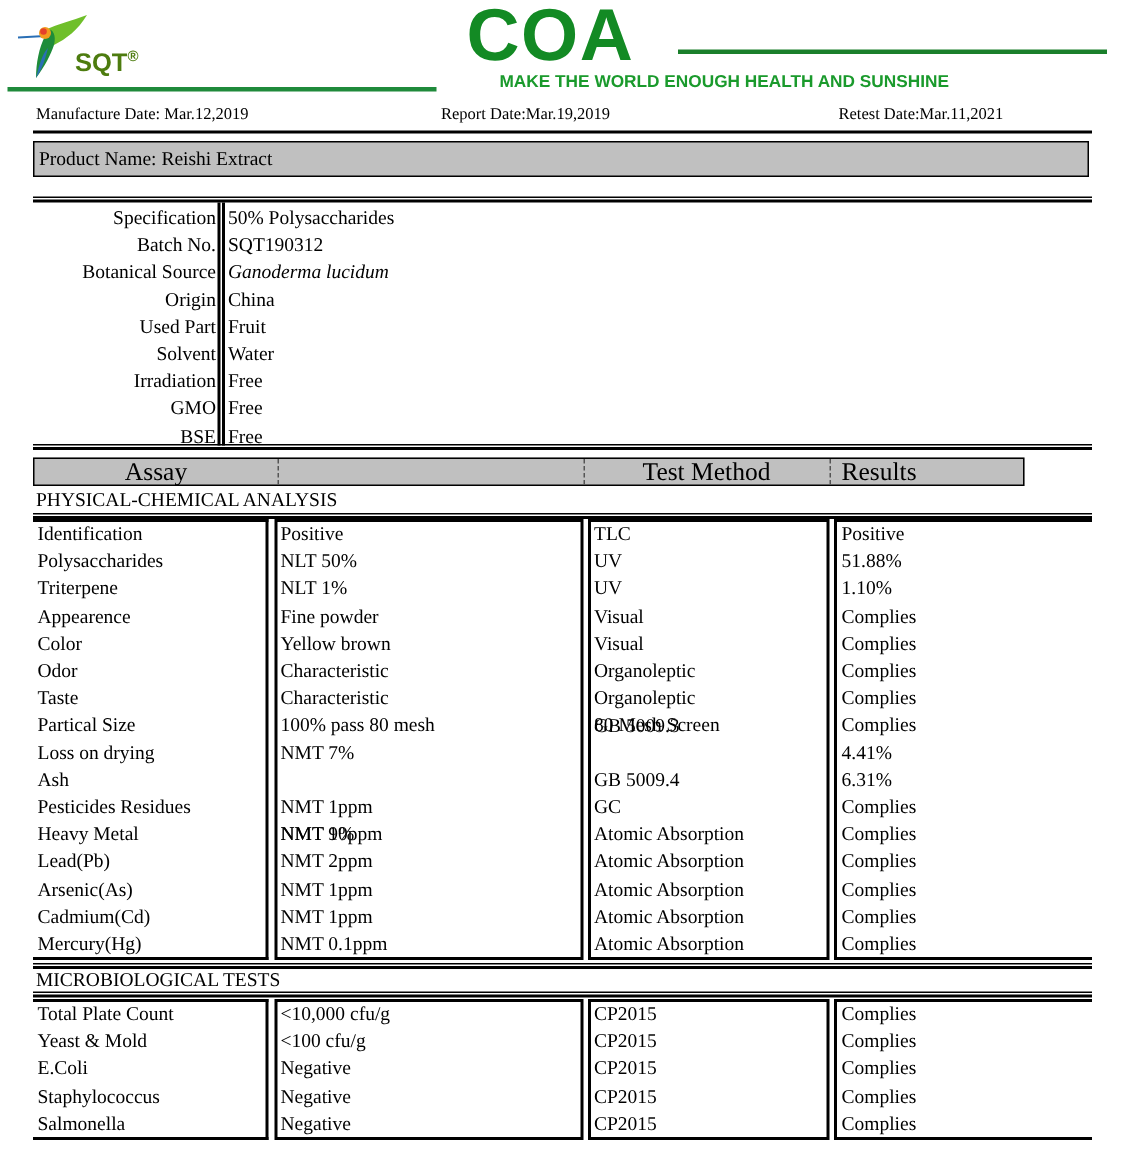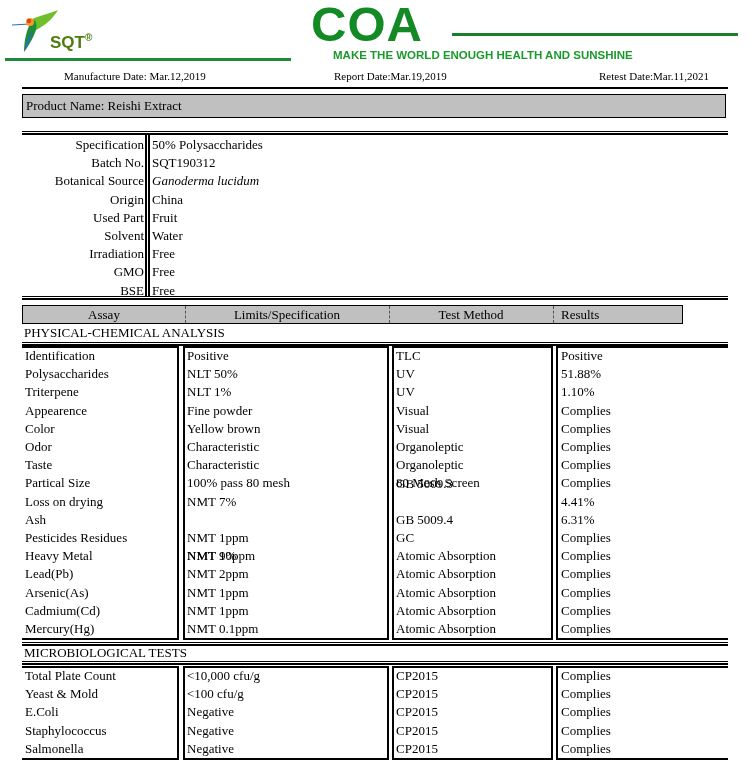--- a/index.html
+++ b/index.html
@@ -9,35 +9,35 @@
   .logo { left:8px; top:6px; width:90px; height:50px; }
   .logo-text { left:50px; top:32px; font-family:"Liberation Sans","DejaVu Sans",sans-serif;
                font-weight:bold; font-size:17px; color:#4d7c0f; }
   .logo-text sup { font-size:10px; }
   .green-rule-left { left:5px; top:58px; width:286px; height:3px; background:#1f8a3b; }
   .coa-title { left:311px; top:-4px; font-family:"Liberation Sans","DejaVu Sans",sans-serif;
                font-weight:900; font-size:49px; color:#138a24; letter-spacing:1px; }
   .green-rule-right { left:452px; top:33px; width:286px; height:3px; background:#1a7f2b; }
   .slogan { left:333px; top:49px; font-family:"Liberation Sans","DejaVu Sans",sans-serif;
             font-weight:bold; font-size:11.5px; color:#1a9a2c; }
-  .date { top:70px; font-size:11px;margin-left:40px; }
+  .date { top:70px; font-size:11px; }
   .date-rule { left:22px; top:87px; width:706px; height:2px; background:#000; }
 
   .product-box { left:22px; top:94px; width:704px; height:24px; background:#c0c0c0;
                  border:1px solid #000; box-sizing:border-box; font-size:13px;
                  line-height:22px; padding-left:3px; }
   .dbl-rule { height:4px; border-top:1px solid #000; border-bottom:2px solid #000; box-sizing:border-box; }
 
   .spec-label { left:22px; width:122px; text-align:right; font-size:13px; line-height:18px; }
   .spec-value { left:152px; font-size:13px; line-height:18px; }
   .spec-sep-l { left:145px; top:135px; width:2px; height:162px; background:#000; }
   .spec-sep-r { left:148px; top:135px; width:2px; height:162px; background:#000; }
 
   .hdr-box { left:22px; top:305px; width:661px; height:19px; background:#c0c0c0;
-             border:1px solid #000; box-sizing:border-box; font-size:13px; line-height:18px; }
+             border:1px solid #000; box-sizing:border-box; font-size:17px; line-height:18px; }
   .hdr-cell { position:absolute; top:0; height:17px; }
   .hdr-dash { position:absolute; top:0; height:17px; border-left:1px dashed #555; }
 
   .section-title { left:24px; font-size:13px; }
 
   .col-box { position:absolute; border:2px solid #000; box-sizing:border-box; }
   .cell { position:absolute; font-size:13px; line-height:18.2px; white-space:nowrap; }
 </style>
 </head>
 <body>
@@ -87,21 +87,20 @@
     <div class="abs spec-value" style="top: 263.4px;">Free</div>
     <div class="abs spec-label" style="top: 281.6px;">BSE</div>
     <div class="abs spec-value" style="top: 281.6px;">Free</div>
   </div>
 
 <div class="abs dbl-rule" style="left:22px; top:296px; width:706px;"></div>
 
 <div class="abs hdr-box">
   <div class="hdr-cell" style="left:0; width:162px; text-align:center;">Assay</div>
   <div class="hdr-dash" style="left:162px;"></div>
-  <div class="hdr-cell" style="left:162px; width:204px; text-align:center;">Limits/Specification</div>
   <div class="hdr-dash" style="left:366px;"></div>
   <div class="hdr-cell" style="left:366px; width:164px; text-align:center;">Test Method</div>
   <div class="hdr-dash" style="left:530px;"></div>
   <div class="hdr-cell" style="left:538px; width:160px;">Results</div>
 </div>
 
 <div class="abs section-title" style="top:325px;">PHYSICAL-CHEMICAL ANALYSIS</div>
 <div class="abs dbl-rule" style="left:22px; top:342px; width:706px;"></div>
 <div class="col-box" style="left:22px; top:346px; width:157px; height:294px; border-left:none;"></div>
 <div class="col-box" style="left:183px; top:346px; width:206px; height:294px;"></div>

